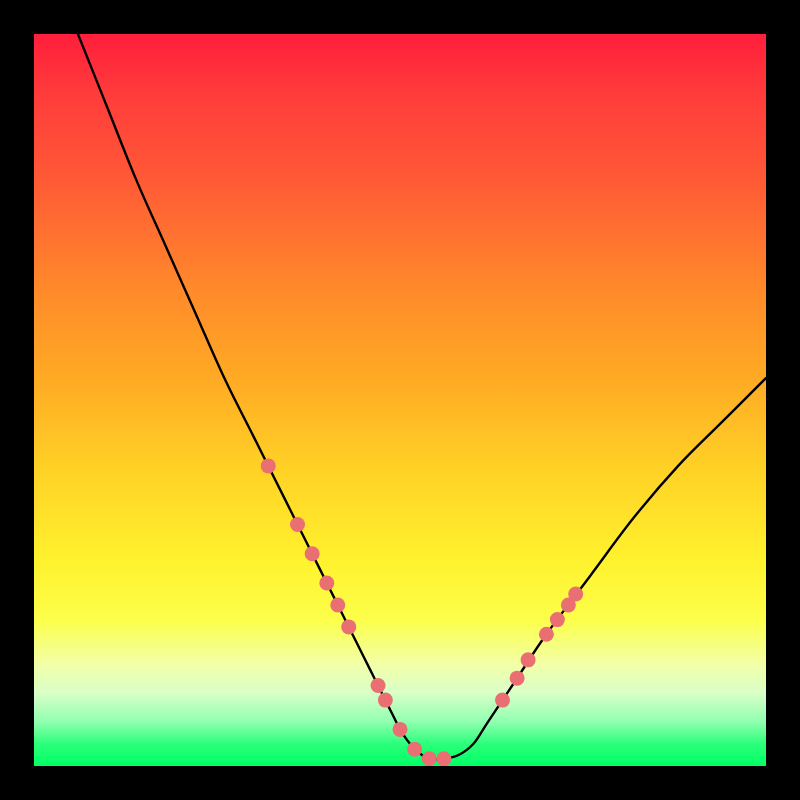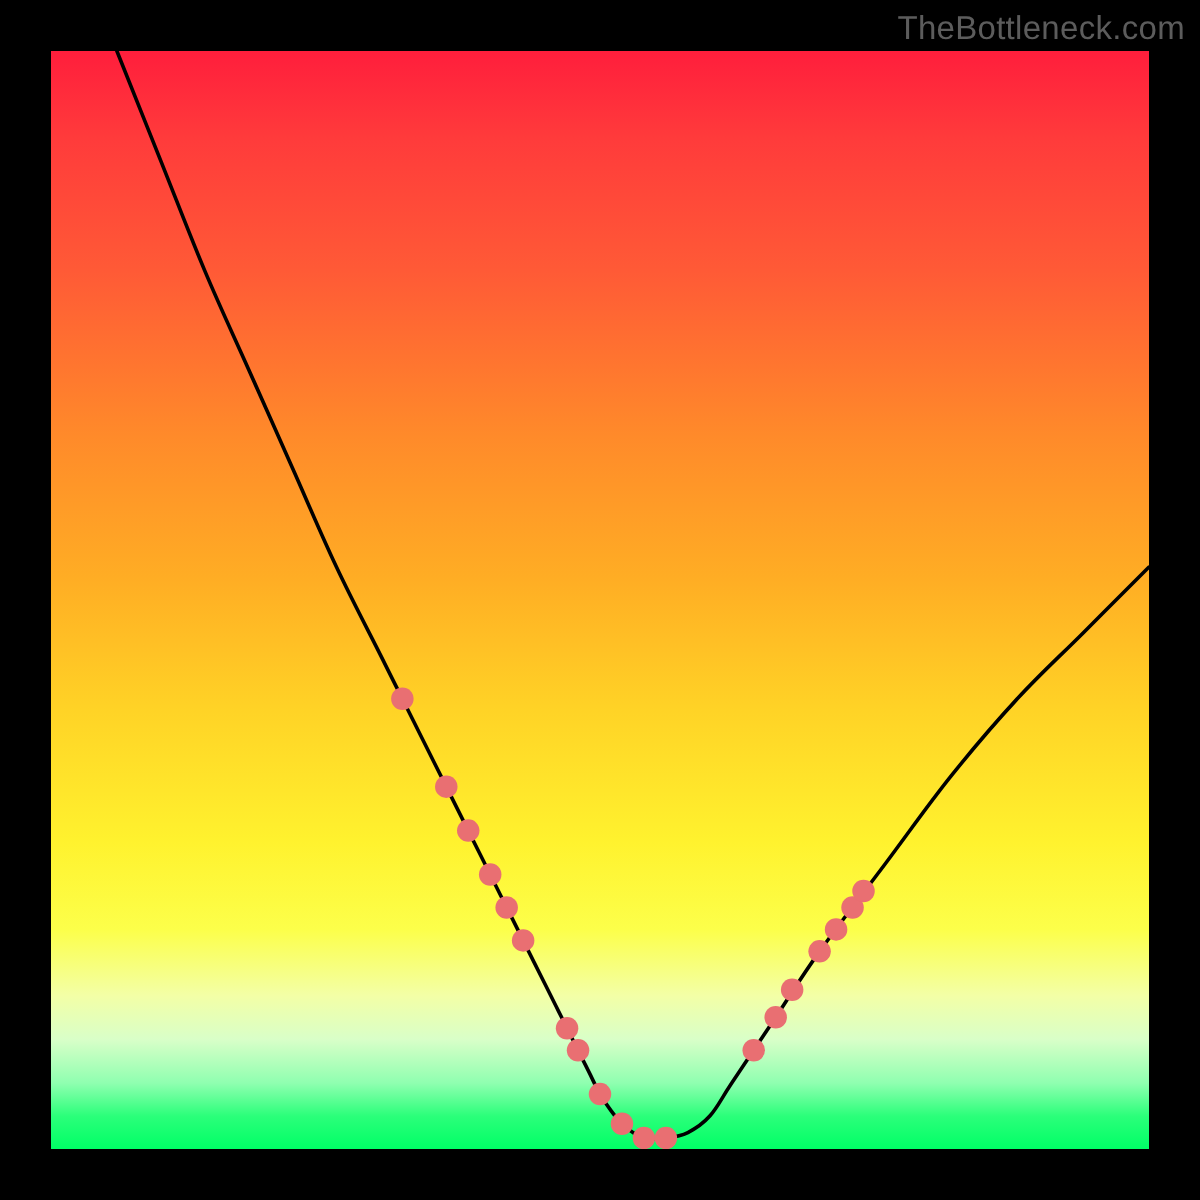--- a/index.html
+++ b/index.html
@@ -59,21 +59,20 @@
     left: 0;
     width: 732px;
     height: 732px;
     display: block;
   }
 </style>
 </head>
 <body>
 
 <div class="frame">
-  <div class="watermark">TheBottleneck.com</div>
   <div class="plot">
     <svg class="overlay" viewBox="0 0 732 732" preserveAspectRatio="none">
       <path id="curve-path" fill="none" stroke="#000000" stroke-width="2.4" stroke-linecap="round" stroke-linejoin="round" d="M 43.92 0.00 C 49.19 13.18, 62.66 46.85, 73.20 73.20 C 83.74 99.55, 91.94 121.37, 102.48 146.40 C 113.02 171.43, 121.22 188.56, 131.76 212.28 C 142.30 236.00, 150.50 254.44, 161.04 278.16 C 171.58 301.88, 179.78 321.64, 190.32 344.04 C 200.86 366.44, 211.69 386.79, 219.60 402.60 C 227.51 418.41, 228.97 421.34, 234.24 431.88 C 239.51 442.42, 243.61 450.62, 248.88 461.16 C 254.15 471.70, 258.25 479.90, 263.52 490.44 C 268.79 500.98, 272.89 509.18, 278.16 519.72 C 283.43 530.26, 287.53 538.46, 292.80 549.00 C 298.07 559.54, 302.17 567.74, 307.44 578.28 C 312.71 588.82, 316.81 597.02, 322.08 607.56 C 327.35 618.10, 331.45 626.30, 336.72 636.84 C 341.99 647.38, 347.41 658.21, 351.36 666.12 C 355.31 674.03, 356.04 675.49, 358.68 680.76 C 361.32 686.03, 363.36 690.79, 366.00 695.40 C 368.64 700.01, 370.68 702.82, 373.32 706.38 C 375.96 709.94, 378.00 712.53, 380.64 715.16 C 383.28 717.80, 385.32 719.31, 387.96 721.02 C 390.60 722.73, 391.33 724.02, 395.28 724.68 C 399.23 725.34, 404.65 725.34, 409.92 724.68 C 415.19 724.02, 419.29 723.66, 424.56 721.02 C 429.83 718.38, 433.93 715.97, 439.20 710.04 C 444.47 704.11, 445.93 699.94, 453.84 688.08 C 461.75 676.22, 472.58 659.97, 483.12 644.16 C 493.66 628.35, 499.22 618.69, 512.40 600.24 C 525.58 581.79, 540.51 562.76, 556.32 541.68 C 572.13 520.60, 584.43 502.88, 600.24 483.12 C 616.05 463.36, 628.35 449.01, 644.16 431.88 C 659.97 414.75, 672.27 403.77, 688.08 387.96 C 703.89 372.15, 724.09 351.95, 732.00 344.04"></path>
       <g id="marker-group">
           <circle cx="234.24" cy="431.88" r="7.5" fill="#e96f72"></circle>
           <circle cx="263.52" cy="490.44" r="7.5" fill="#e96f72"></circle>
           <circle cx="278.16" cy="519.72" r="7.5" fill="#e96f72"></circle>
           <circle cx="292.80" cy="549.00" r="7.5" fill="#e96f72"></circle>
           <circle cx="303.78" cy="570.96" r="7.5" fill="#e96f72"></circle>
           <circle cx="314.76" cy="592.92" r="7.5" fill="#e96f72"></circle>

